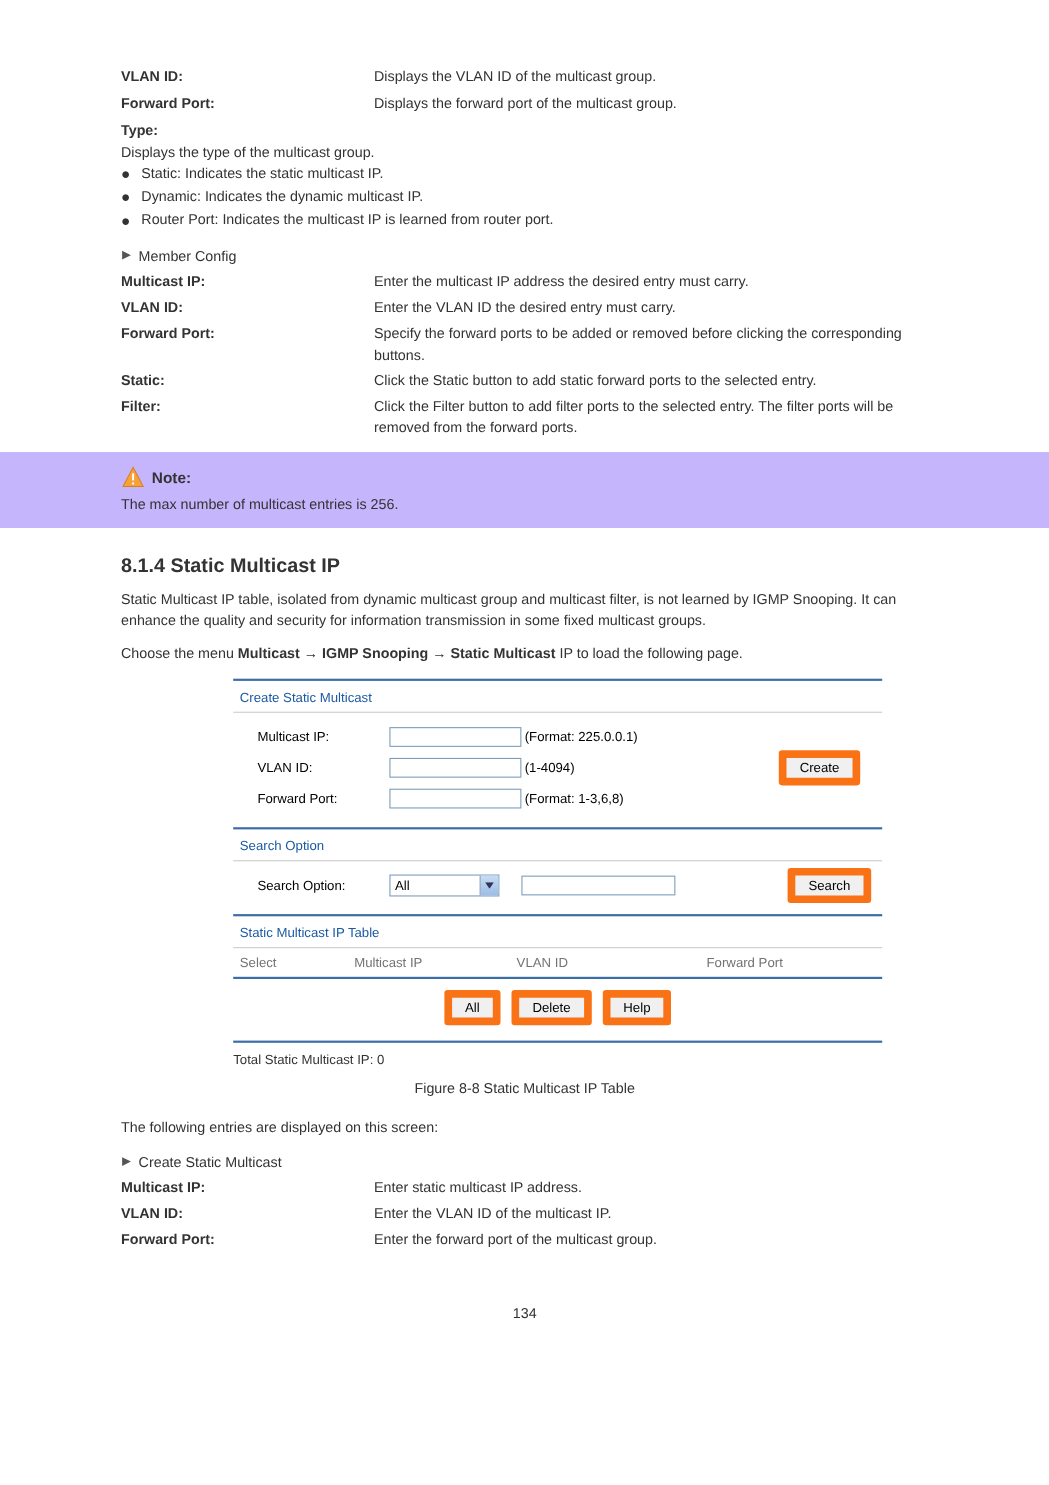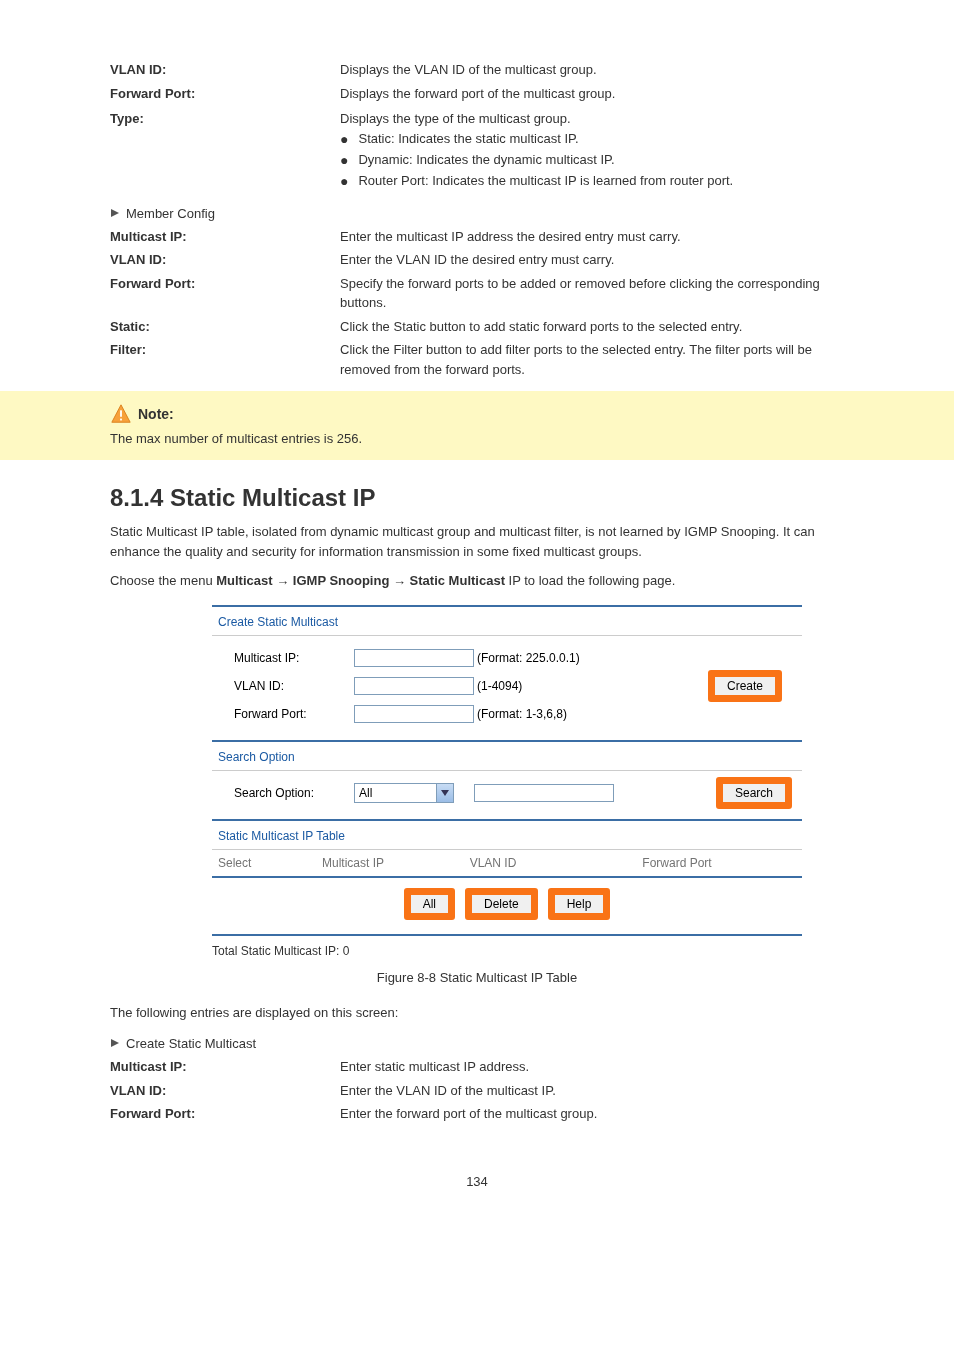--- a/index.html
+++ b/index.html
@@ -12,20 +12,21 @@
     background: #fff;
   }
   .page {
     padding: 60px 110px 40px 110px;
     box-sizing: border-box;
   }
   .row {
     display: flex;
     margin-bottom: 8px;
     line-height: 1.5;
+    flex-direction: column;
   }
   .label-col {
     width: 230px;
     font-weight: bold;
     flex-shrink: 0;
   }
   .desc-col {
     flex: 1;
   }
   .bullet-line {
@@ -54,42 +55,42 @@
   }
   .field-label {
     width: 230px;
     font-weight: bold;
     flex-shrink: 0;
   }
   .field-desc {
     flex: 1;
   }
   .note-box {
-    background: #fef9c3;
+    background: #c4b5fd;
     padding: 12px 14px 14px 14px;
     margin-top: 12px;
     margin-left: -110px;
     margin-right: -110px;
     padding-left: 110px;
     padding-right: 110px;
   }
   .note-head {
     display: flex;
     align-items: center;
     font-weight: bold;
     font-size: 14px;
     margin-bottom: 6px;
   }
   .warn-icon {
     width: 22px;
     height: 22px;
     margin-right: 6px;
   }
   h2.sub {
-    font-size: 24px;
+    font-size: 18px;
     font-weight: bold;
     margin: 24px 0 10px 0;
   }
   .para {
     line-height: 1.5;
     margin-bottom: 10px;
   }
   .nav-line {
     margin: 10px 0 14px 0;
     line-height: 1.5;

